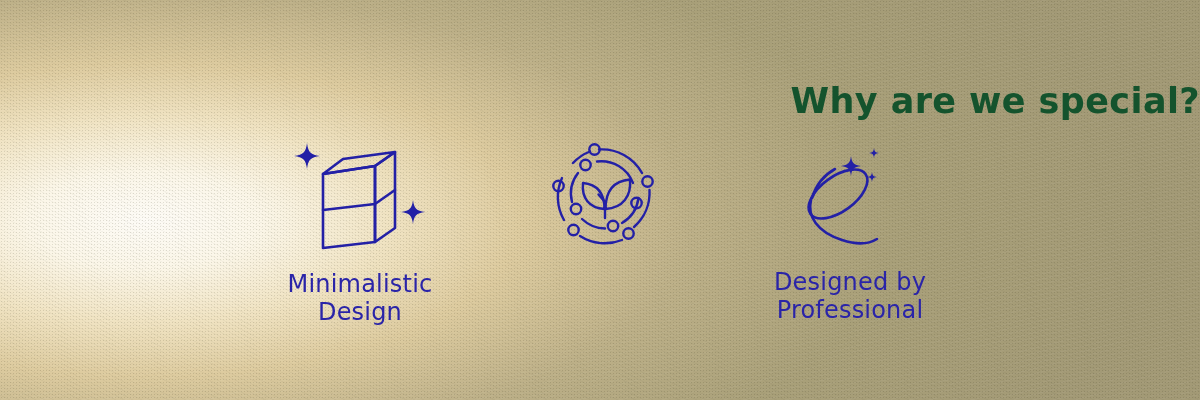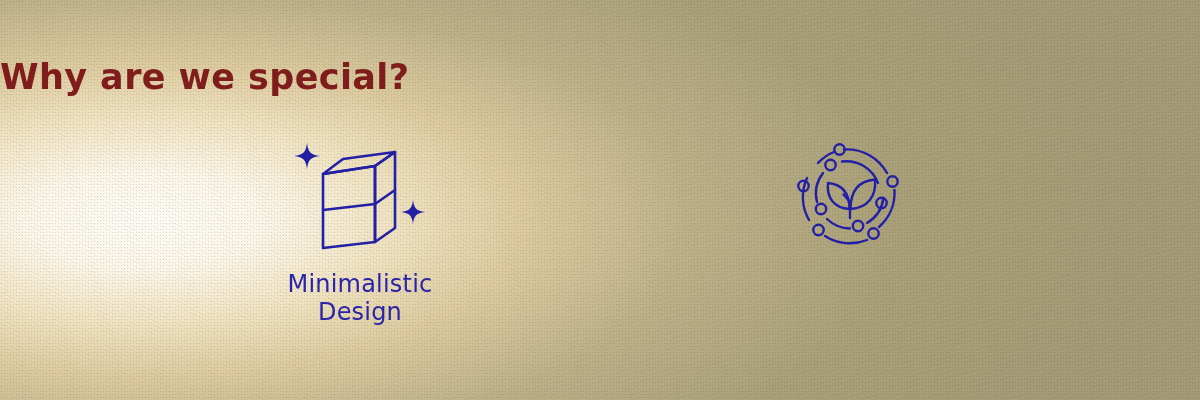--- a/index.html
+++ b/index.html
@@ -62,27 +62,27 @@
     opacity:.18;
     background-image:
       repeating-linear-gradient(27deg, rgba(80,78,60,.25) 0 1px, transparent 1px 4px),
       repeating-linear-gradient(-14deg, rgba(255,255,255,.20) 0 1px, transparent 1px 5px);
   }
 
   
   .content{position:absolute;inset:0;}
 
   .headline{
-    position:absolute;left:0;right:0;top:57px;
-    text-align:left;
+    position:absolute;left:0;right:0;top:81px;
+    text-align:right;
     font-family:"DejaVu Sans", sans-serif;
     font-weight:700;
     font-size:35px;
     letter-spacing:.4px;
-    color:#7f1d1d;
+    color:#14532d;
     white-space:nowrap;
   }
 
   .features{
     position:absolute;left:245px;top:140px;
     width:720px;
     display:flex;
     align-items:flex-start;
     justify-content:space-between;
   }
@@ -176,16 +176,36 @@
 
             <path d="M55.5 69 C55.5 52 63 41 80 39.5 C81.5 56 73 68 55.5 69 Z"></path>
 
             <path d="M54.5 69 C54.5 54 48 44.5 33 43 C31.5 58 39 68 54.5 69 Z"></path>
 
             <path d="M55 78 L55 62 L48.5 54.5"></path>
           </svg>
         </div>
       </div>
 
+      <div class="feature f3">
+        <div class="feature-icon">
+          <svg width="110" height="110" viewBox="0 0 110 110" fill="none" stroke="#2320a6" stroke-width="2.6" stroke-linecap="round" stroke-linejoin="round">
+
+            <ellipse cx="43" cy="54" rx="34" ry="17.5" transform="rotate(-36 43 54)"></ellipse>
+
+            <path d="M17 58 C21 45 29 35 40 29"></path>
+
+            <path d="M16 60 C12 76 22 92 47 100 C62 105 74 104 82 99"></path>
+
+            <path d="M56 16 C56.9 23.1 58.9 25.1 66 26 C58.9 26.9 56.9 28.9 56 36 C55.1 28.9 53.1 26.9 46 26 C53.1 25.1 55.1 23.1 56 16 Z" fill="#2320a6" stroke="none"></path>
+
+            <path d="M79 8 C79.5 11.6 80.4 12.5 84 13 C80.4 13.5 79.5 14.4 79 18 C78.5 14.4 77.6 13.5 74 13 C77.6 12.5 78.5 11.6 79 8 Z" fill="#2320a6" stroke="none"></path>
+
+            <path d="M77 32 C77.5 35.6 78.4 36.5 82 37 C78.4 37.5 77.5 38.4 77 42 C76.5 38.4 75.6 37.5 72 37 C75.6 36.5 76.5 35.6 77 32 Z" fill="#2320a6" stroke="none"></path>
+          </svg>
+        </div>
+        <div class="feature-label">Designed by
+Professional</div>
+      </div>
 
     </div>
   </div>
 </div>
 
 </body></html>

